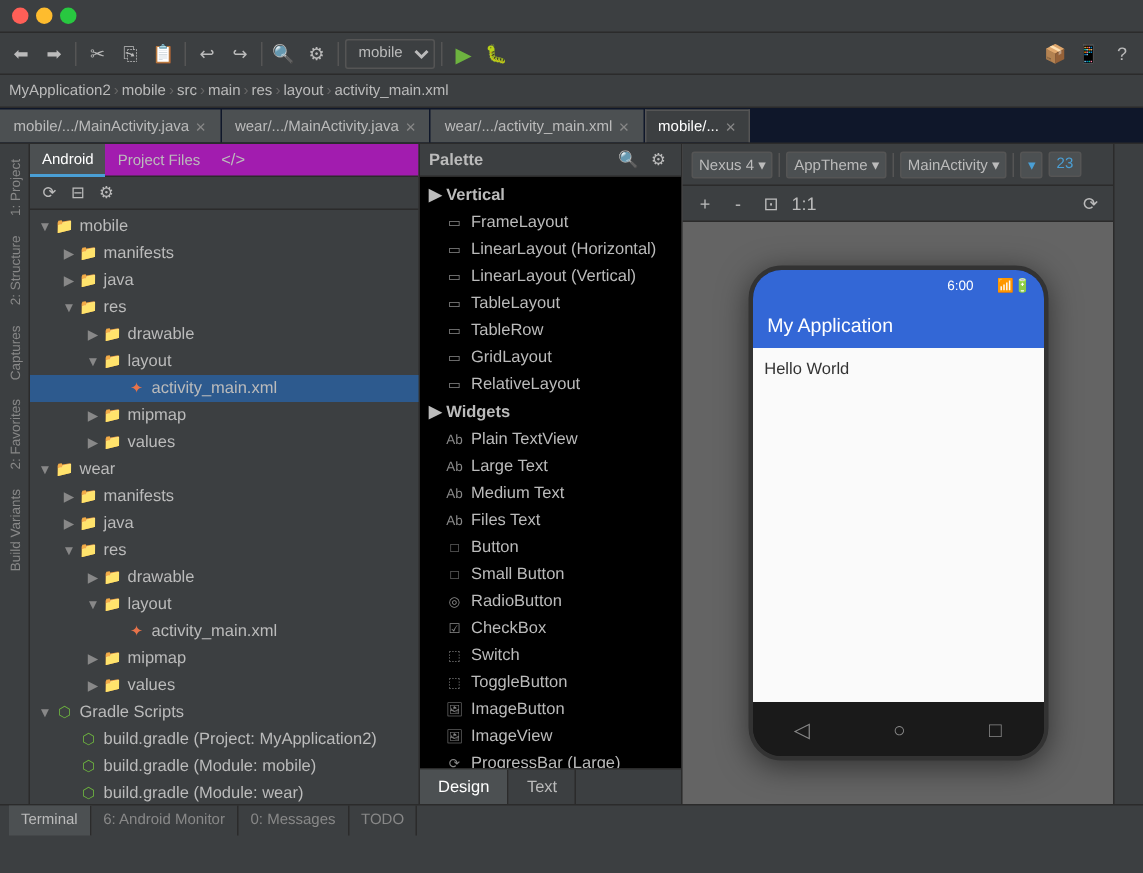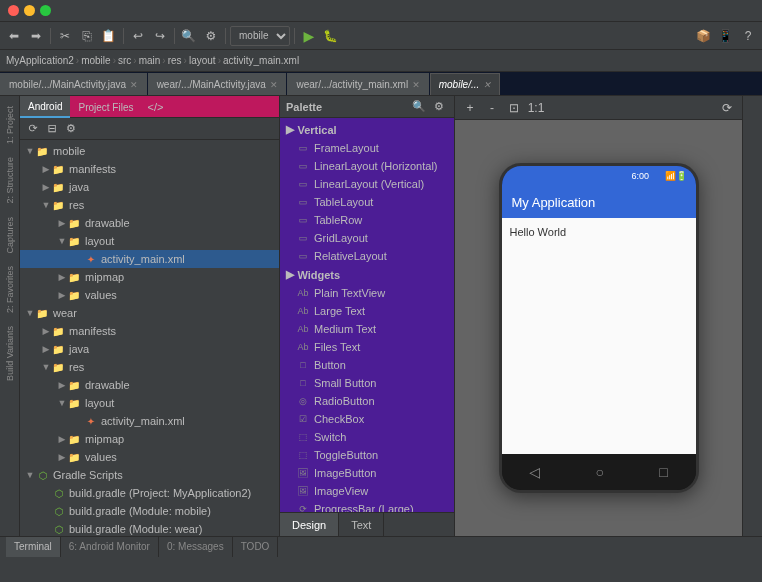--- a/index.html
+++ b/index.html
@@ -21,49 +21,49 @@
     .toolbar-dropdown { background: #3c3f41; border: 1px solid #555; color: #bbbbbb; font-size: 10px; padding: 1px 4px; border-radius: 2px; cursor: pointer; height: 20px; }
 
     
     #breadcrumb { background: #3c3f41; height: 22px; display: flex; align-items: center; padding: 0 6px; border-bottom: 1px solid #2b2b2b; font-size: 10px; color: #bbbbbb; gap: 2px; }
     .breadcrumb-item { cursor: pointer; }
     .breadcrumb-sep { color: #666; }
 
     
     #tabs { background: #0f172a; height: 24px; display: flex; align-items: flex-end; border-bottom: 1px solid #2b2b2b; overflow: hidden; }
     .tab { height: 22px; padding: 0 8px; display: flex; align-items: center; font-size: 10px; color: #bbbbbb; cursor: pointer; border: 1px solid transparent; border-bottom: none; gap: 4px; white-space: nowrap; background: #4c5052; margin-right: 1px; }
-    .tab.active { background: #3c3f41; border-color: #555; color: #ffffff; font-style: italic; }
+    .tab.active { background: #3c3f41; border-color: #555; color: #ffffff; }
     .tab-close { font-size: 9px; color: #888; cursor: pointer; }
 
     
     #main { display: flex; height: calc(582px - 22px - 28px - 22px - 24px - 22px - 20px); }
 
     
     #sidebar { width: 260px; background: #3c3f41; border-right: 1px solid #2b2b2b; display: flex; flex-direction: column; overflow: hidden; }
-    #sidebar-tabs { display: flex; height: 22px; background: #be185d; border-bottom: 1px solid #2b2b2b; }
+    #sidebar-tabs { display: flex; height: 22px; background: #a21caf; border-bottom: 1px solid #2b2b2b; }
     .sidebar-tab { padding: 0 8px; height: 22px; display: flex; align-items: center; font-size: 10px; cursor: pointer; color: #bbbbbb; }
     .sidebar-tab.active { background: #4c5052; color: #ffffff; border-bottom: 2px solid #4a9fd5; }
     .sidebar-toolbar { display: flex; align-items: center; height: 22px; padding: 0 4px; border-bottom: 1px solid #2b2b2b; gap: 1px; }
     .stb { width: 18px; height: 18px; display: flex; align-items: center; justify-content: center; font-size: 11px; cursor: pointer; color: #bbbbbb; }
     #tree { flex: 1; overflow-y: auto; overflow-x: hidden; padding: 2px 0; }
     .tree-item { height: 18px; display: flex; align-items: center; padding-left: 4px; cursor: pointer; white-space: nowrap; }
     .tree-item.selected { background: #2d5a8e; }
     .tree-arrow { width: 12px; display: inline-flex; align-items: center; justify-content: center; font-size: 9px; color: #888; flex-shrink: 0; }
     .tree-icon { width: 14px; height: 14px; margin-right: 3px; display: inline-flex; align-items: center; justify-content: center; font-size: 10px; flex-shrink: 0; }
     .tree-label { font-size: 11px; }
     .folder-icon { color: #d4a843; }
     .xml-icon { color: #e8734a; }
     .gradle-icon { color: #6db33f; }
 
     
     #vert-left { width: 20px; background: #3c3f41; border-right: 1px solid #2b2b2b; display: flex; flex-direction: column; align-items: center; padding-top: 4px; gap: 1px; }
     .vert-label { writing-mode: vertical-rl; transform: rotate(180deg); font-size: 9px; color: #888; cursor: pointer; padding: 6px 2px; white-space: nowrap; }
 
     
-    #palette { width: 175px; background: #4c1d95; border-right: 1px solid #2b2b2b; display: flex; flex-direction: column; overflow: hidden; }
+    #palette { width: 175px; background: #000000; border-right: 1px solid #2b2b2b; display: flex; flex-direction: column; overflow: hidden; }
     #palette-header { display: flex; align-items: center; justify-content: space-between; height: 22px; padding: 0 6px; border-bottom: 1px solid #2b2b2b; background: #3c3f41; }
     #palette-title { font-size: 11px; font-weight: bold; color: #bbbbbb; }
     #palette-toolbar { display: flex; gap: 2px; }
     #palette-list { flex: 1; overflow-y: auto; padding: 2px 0; }
     .palette-section { font-size: 11px; font-weight: bold; color: #bbbbbb; padding: 3px 6px; cursor: pointer; display: flex; align-items: center; gap: 3px; }
     .palette-item { display: flex; align-items: center; height: 18px; padding-left: 16px; cursor: pointer; font-size: 11px; color: #bbbbbb; gap: 4px; }
     .pi-icon { width: 14px; height: 14px; display: flex; align-items: center; justify-content: center; font-size: 9px; color: #888; }
 
     
     #preview { flex: 1; background: #646464; display: flex; flex-direction: column; overflow: hidden; }
@@ -420,20 +420,30 @@
     </div>
 
     <div id="design-text-tabs">
       <div class="dt-tab active">Design</div>
       <div class="dt-tab">Text</div>
     </div>
   </div>
 
   <div id="preview">
 
+    <div id="preview-toolbar">
+      <div class="preview-btn">Nexus 4 ▾</div>
+      <div class="preview-separator"></div>
+      <div class="preview-btn">AppTheme ▾</div>
+      <div class="preview-separator"></div>
+      <div class="preview-btn">MainActivity ▾</div>
+      <div class="preview-separator"></div>
+      <div class="preview-btn" style="color:#4a9fd5;">▾</div>
+      <div class="preview-btn" style="color:#4a9fd5;">23</div>
+    </div>
 
     <div id="preview-toolbar2">
       <div class="ptb2-icon">+</div>
       <div class="ptb2-icon">-</div>
       <div class="ptb2-icon">⊡</div>
       <div class="ptb2-icon">1:1</div>
       <div style="flex:1"></div>
       <div class="ptb2-icon">⟳</div>
     </div>
 

